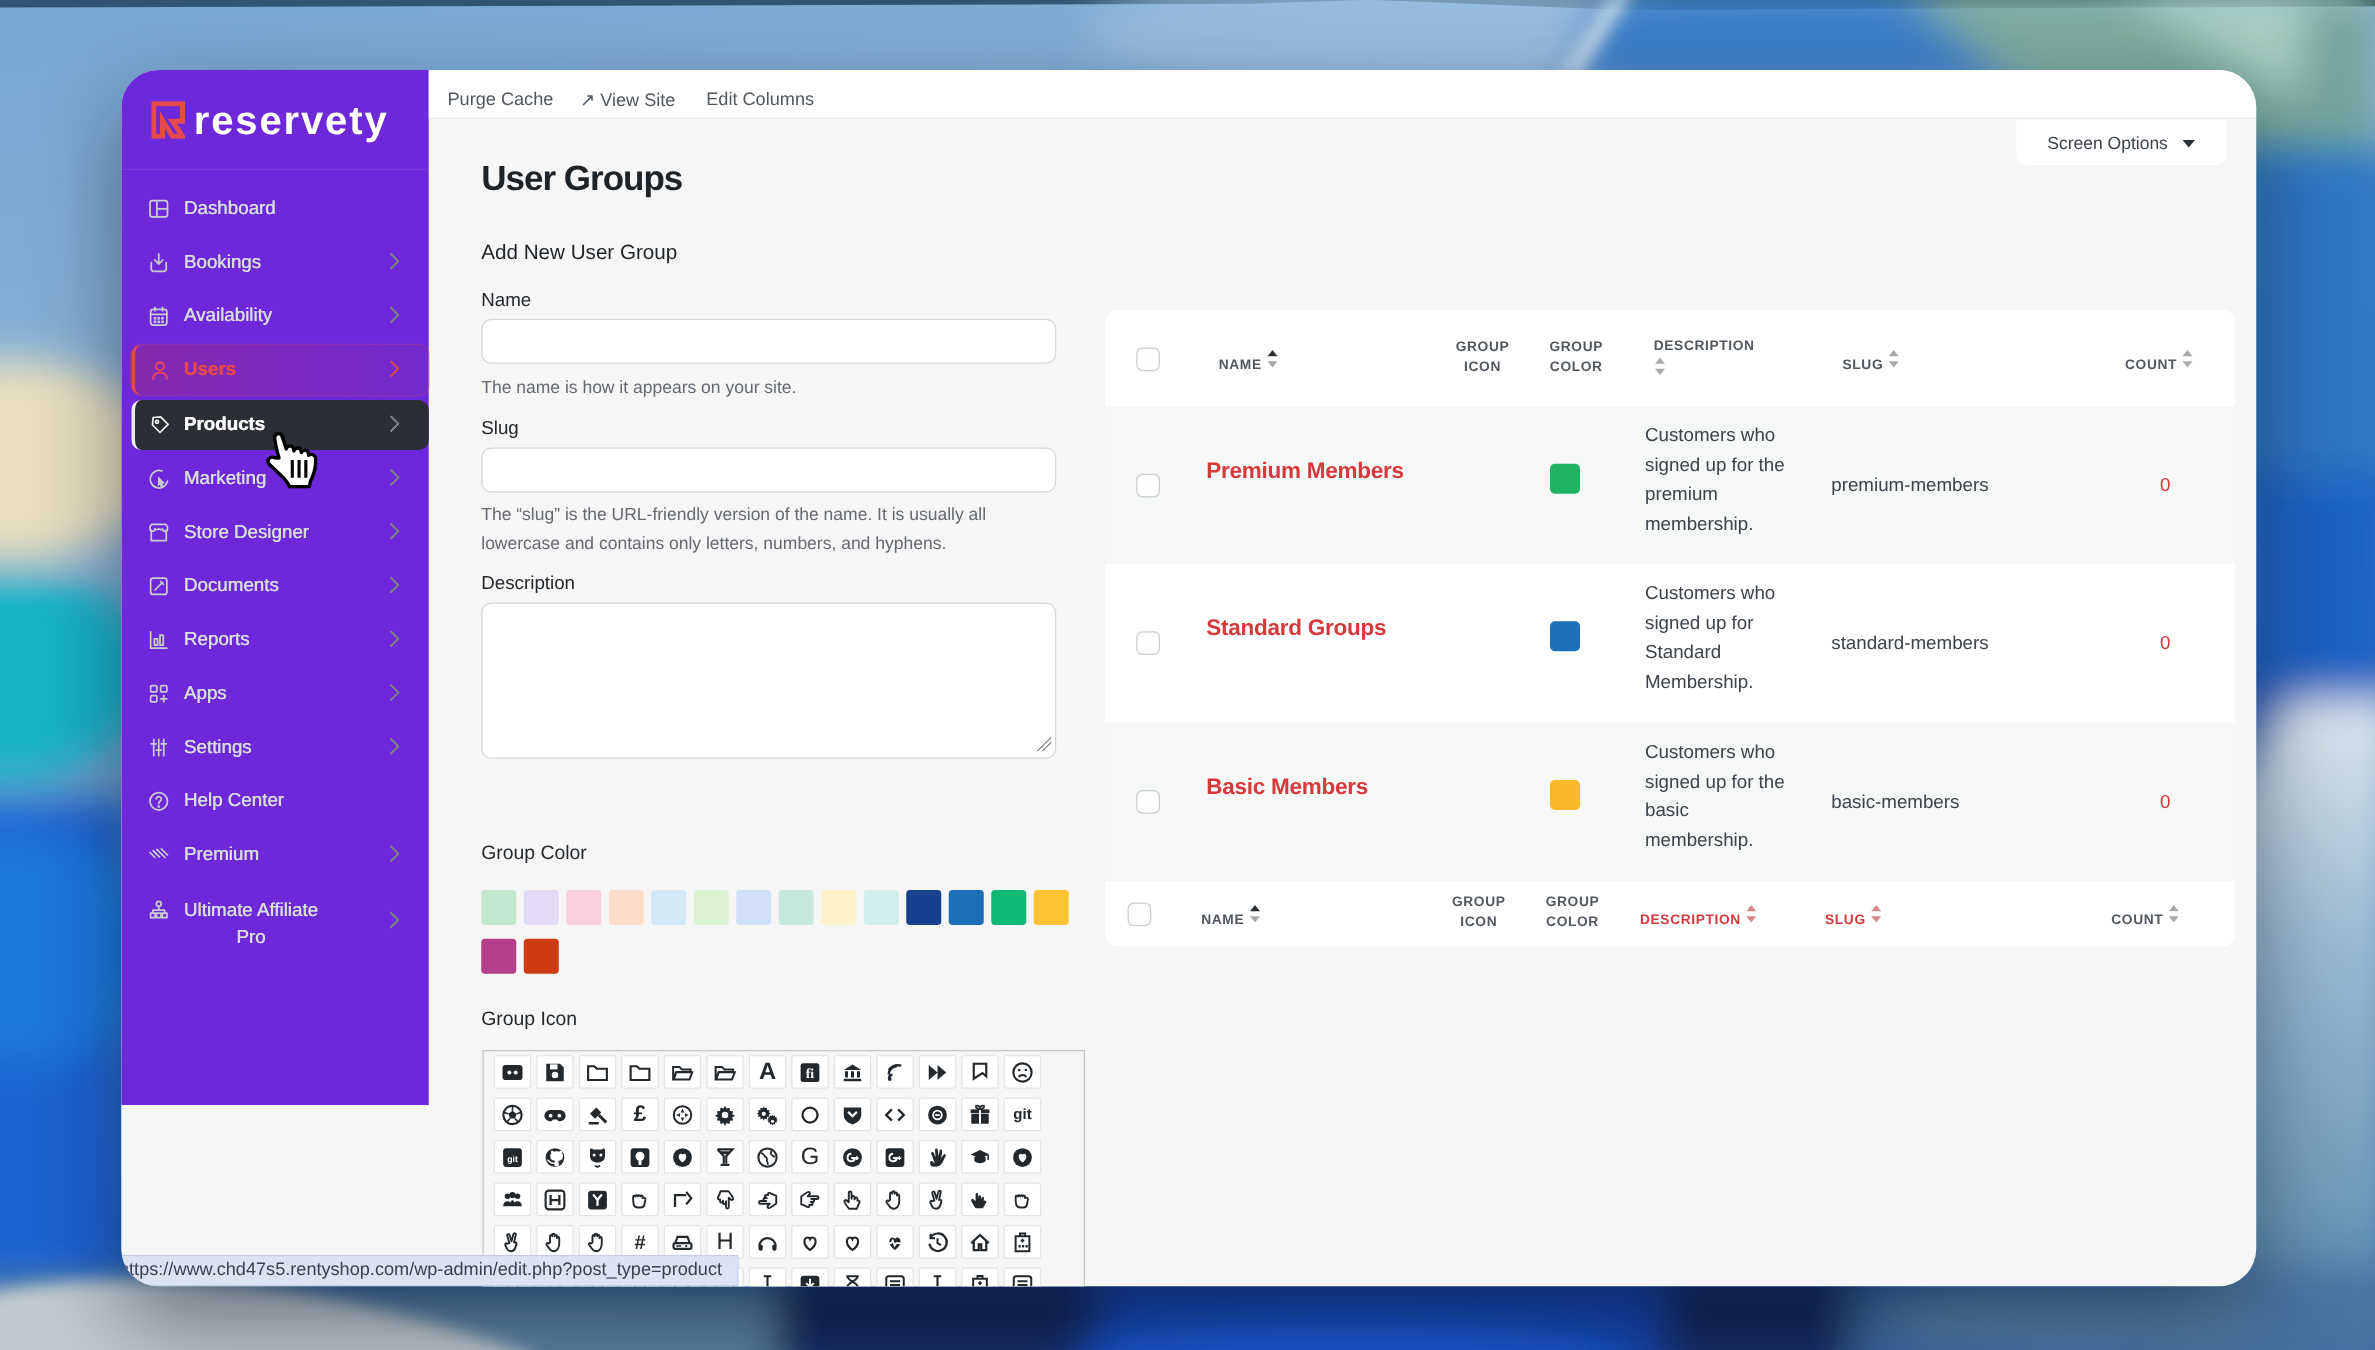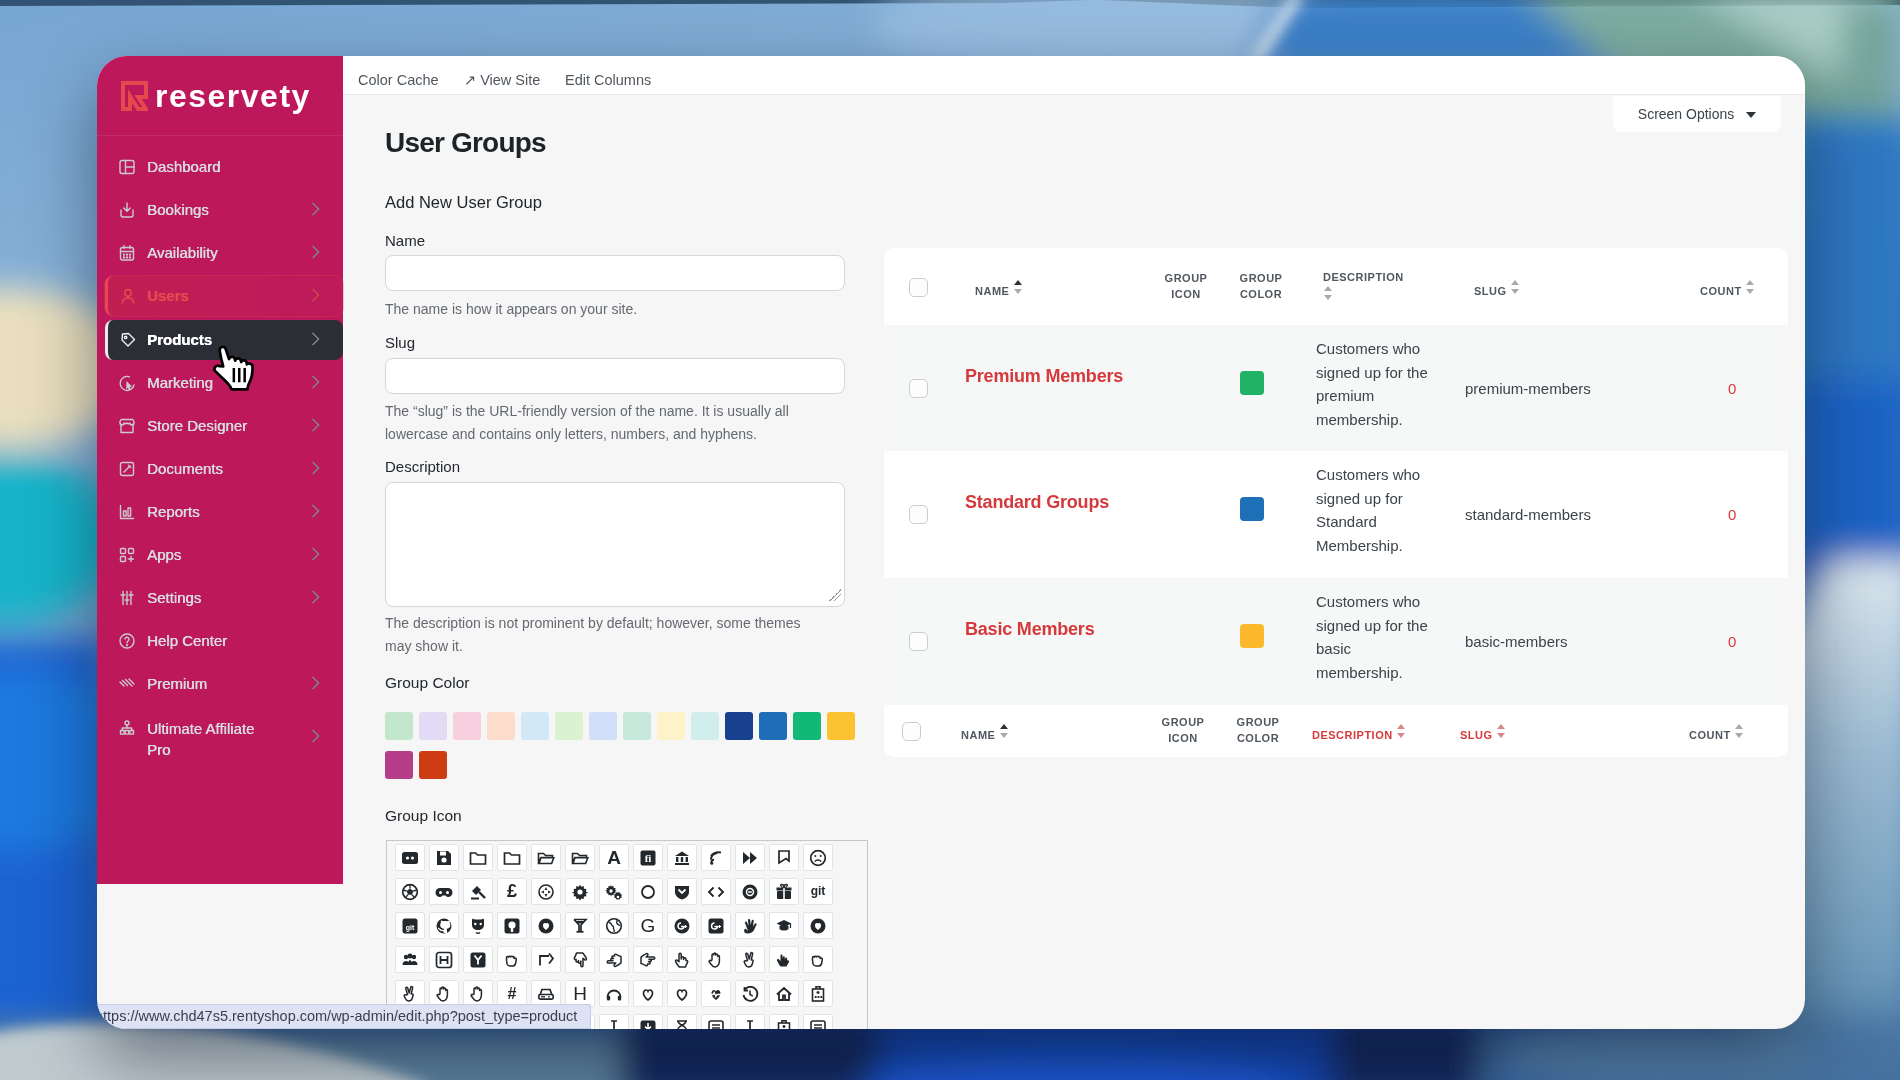--- a/index.html
+++ b/index.html
@@ -5,21 +5,21 @@
 * { margin:0; padding:0; box-sizing:border-box; }
 html,body { width:1900px; height:1080px; overflow:hidden; font-family:"Liberation Sans",sans-serif; }
 .abs { position:absolute; }
 #wall { position:absolute; left:0; top:0; width:1900px; height:1080px; }
 #window {
   position:absolute; left:97px; top:56px; width:1708px; height:973px;
   background:#f6f6f7; border-radius:30px; box-shadow:0 30px 70px rgba(0,10,30,.45);
   overflow:hidden;
 }
 
-#sidebar { position:absolute; left:0; top:0; width:246px; height:828px; background:#be185d; }
+#sidebar { position:absolute; left:0; top:0; width:246px; height:828px; background:#6d28d9;text-align:center; }
 #logo { position:absolute; left:24px; top:24px; width:200px; height:34px; }
 #logotext { position:absolute; left:34px; top:-2px; color:#fff; font-size:32px; font-weight:bold; letter-spacing:1.5px; }
 #logoline { position:absolute; left:0; top:79px; width:246px; height:1px; background:rgba(255,255,255,.08); }
 .mi { position:absolute; left:0px; width:246px; height:40px; color:#d9dbde; font-size:15px; text-shadow:0.4px 0 0 currentColor; }
 .mi .lbl { position:absolute; left:50px; top:11px; }
 .mi .ic { position:absolute; left:21px; top:11px; width:18px; height:18px; }
 .mi .chev { position:absolute; right:25px; top:14px; width:10px; height:10px; border-top:2px solid #7d8187; border-right:2px solid #7d8187; transform:rotate(45deg); border-radius:1px; }
 .mi.active { left:8px; width:238px; border-radius:8px; background:linear-gradient(90deg, rgba(200,48,55,.26), rgba(200,48,55,.07)); border-left:3px solid #e5484d; box-shadow:0 0 0 1px rgba(229,72,77,.28); color:#e5484d; font-weight:bold; }
 .mi.active .lbl { left:39px; }
 .mi.active .ic { left:11px; }
@@ -271,38 +271,37 @@
             <rect x="7.2" y="11.5" width="3.6" height="3.6"></rect>
             <rect x="11.9" y="11.5" width="3.6" height="3.6"></rect>
             <path d="M9 6 v3 M4.3 11.5 v-2.5 h9.4 v2.5"></path>
           </svg>
    <span class="lbl" style="top:10px;line-height:21px">Ultimate Affiliate<br>Pro</span>
           <span class="chev" style="top:23px"></span>
         </div>
       </div>
   </div>
   <div id="topbar">
-    <div class="tbi" style="left:15px;">Color Cache</div>
+    <div class="tbi" style="left:15px;">Purge Cache</div>
     <div class="tbi" style="left:121px;">↗ View Site</div>
     <div class="tbi" style="left:222px;">Edit Columns</div>
   </div>
   <div id="screenopts">Screen Options <span class="car"></span></div>
 
   <h1>User Groups</h1>
   <div class="h2" style="top:137px;">Add New User Group</div>
   <div class="flabel" style="top:176px;">Name</div>
   <div class="finput" style="top:199px;"></div>
   <div class="fhelp" style="top:242px;">The name is how it appears on your site.</div>
   <div class="flabel" style="top:278px;">Slug</div>
   <div class="finput" style="top:302px;"></div>
   <div class="fhelp" style="top:344px;">The “slug” is the URL-friendly version of the name. It is usually all<br>lowercase and contains only letters, numbers, and hyphens.</div>
   <div class="flabel" style="top:402px;">Description</div>
   <div class="finput" style="top:426px; height:125px;"></div>
   <div id="rsz"></div>
-  <div class="fhelp" style="top:556px;">The description is not prominent by default; however, some themes<br>may show it.</div>
   <div class="flabel" style="top:618px; font-size:15.5px;">Group Color</div>
   <div class="sw" style="left:288px;top:656px;background:#c3e7cd"></div>
     <div class="sw" style="left:322px;top:656px;background:#e3daf6"></div>
     <div class="sw" style="left:356px;top:656px;background:#f8cfdf"></div>
     <div class="sw" style="left:390px;top:656px;background:#fcdccb"></div>
     <div class="sw" style="left:424px;top:656px;background:#d2e8f6"></div>
     <div class="sw" style="left:458px;top:656px;background:#daf2cf"></div>
     <div class="sw" style="left:492px;top:656px;background:#d2dff8"></div>
     <div class="sw" style="left:526px;top:656px;background:#c5e8da"></div>
     <div class="sw" style="left:560px;top:656px;background:#fdf2c8"></div>

